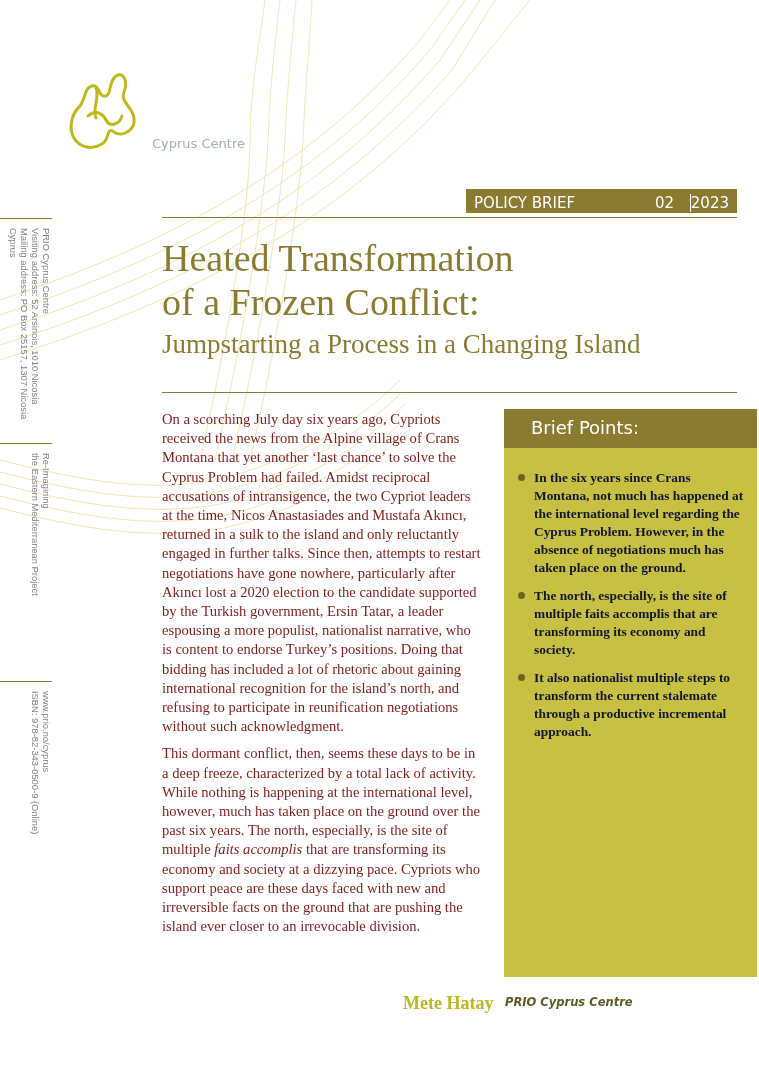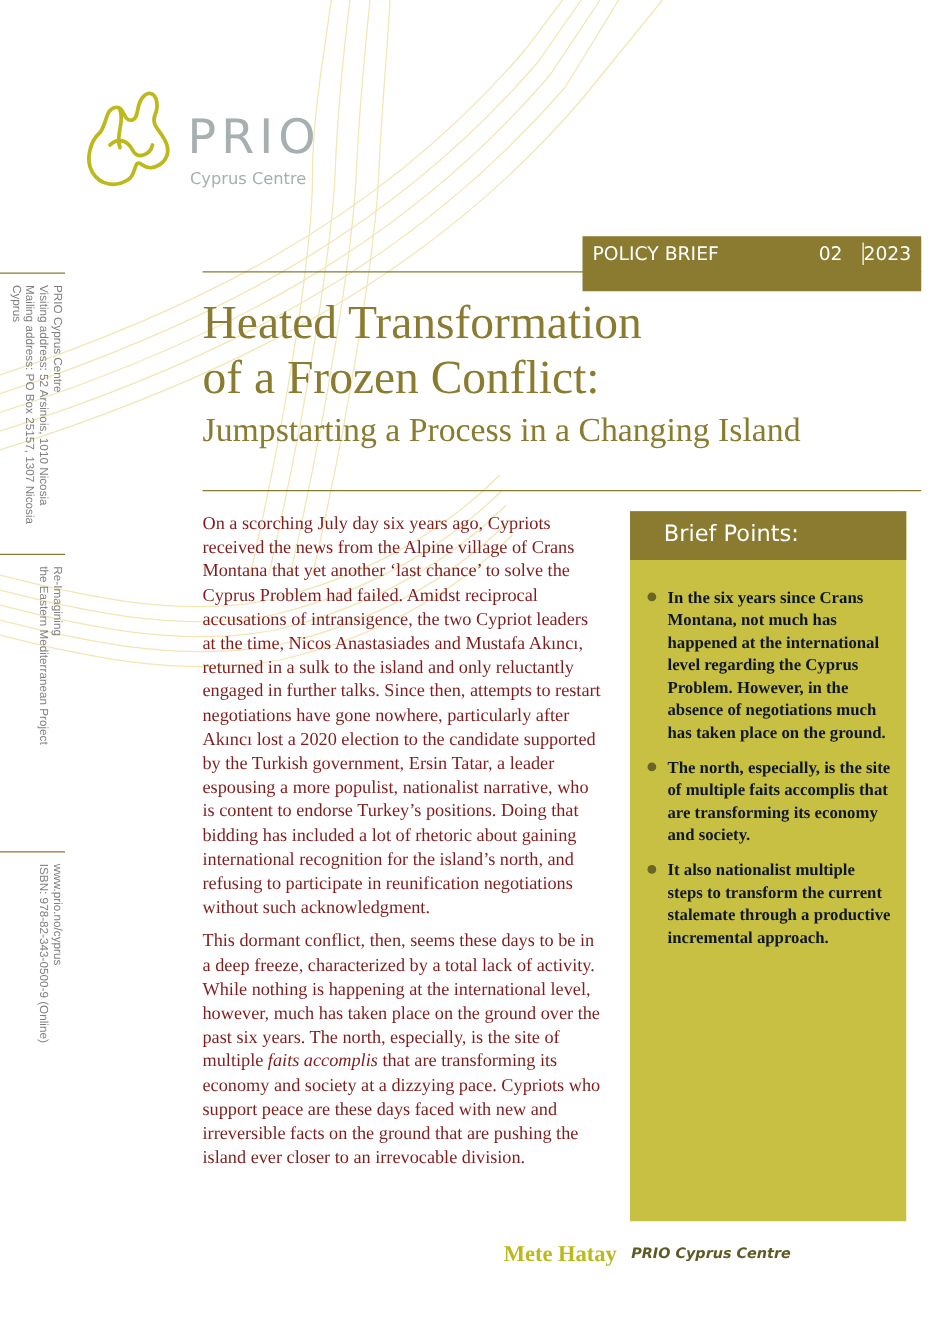--- a/index.html
+++ b/index.html
@@ -10,39 +10,39 @@
   .logo { position:absolute; left:66px; top:68px; width:200px; height:90px; }
   .logo-mark { position:absolute; left:0; top:0; width:75px; height:90px; }
   .logo-prio { position:absolute; left:84px; top:22px; font-family:"DejaVu Sans", sans-serif; font-size:38px; letter-spacing:4px; color:#a6b0b1; font-weight:normal; line-height:1; }
   .logo-sub { position:absolute; left:86px; top:68px; font-family:"DejaVu Sans", sans-serif; font-size:13px; color:#a6b0b1; white-space:nowrap; }
 
   
   .side-rule { position:absolute; left:0; width:52px; height:1px; background:#8a7b30; }
   .side-text { position:absolute; writing-mode:vertical-rl; font-family:"Liberation Sans", sans-serif; font-size:9.4px; color:#808080; line-height:11px; white-space:nowrap; }
 
   
-  .badge { position:absolute; left:466px; top:189px; width:271px; height:44px; background:#8a7b30; color:#ffffff; font-family:"DejaVu Sans", sans-serif; font-size:15px; }
+  .badge { position:absolute; left:466px; top:189px; width:271px; height:24px; background:#8a7b30; color:#ffffff; font-family:"DejaVu Sans", sans-serif; font-size:15px; }
   .badge-label { position:absolute; left:8px; top:5px; }
   .badge-issue { position:absolute; right:46px; top:5px; padding-right:16px; border-right:1px solid #ffffff; }
   .badge-year { position:absolute; right:8px; top:5px; }
   .rule-top { position:absolute; left:162px; top:217px; width:575px; height:1px; background:#8a7b30; }
 
   
   .title { position:absolute; left:162px; top:236px; color:#8a7b30; }
   .title-line { font-size:38px; line-height:44px; white-space:nowrap; }
   .subtitle { font-size:27px; line-height:40px; white-space:nowrap; }
   .rule-mid { position:absolute; left:162px; top:392px; width:575px; height:1px; background:#8a7b30; }
 
   
   .body-col { position:absolute; left:162px; top:410px; width:320px; color:#7f1d1d; font-size:14.6px; line-height:19.2px; }
   .body-col p { margin:0 0 8px 0; }
   .body-col em { font-style:italic; }
 
   
-  .brief { position:absolute; left:504px; top:409px; width:221px; height:568px; background:#c8c043; }
+  .brief { position:absolute; left:504px; top:409px; width:253px; height:568px; background:#c8c043; }
   .brief-head { height:39px; background:#8a7b30; color:#ffffff; font-family:"DejaVu Sans", sans-serif; font-size:18px; padding-left:27px; line-height:38px; }
   .brief-list { list-style:none; margin:0; padding:21px 10px 0 14px; }
   .brief-item { position:relative; padding-left:16px; color:#0f172a; font-weight:bold; font-size:13.4px; line-height:18px; margin-bottom:10px; }
   .brief-bullet { position:absolute; left:0; top:5px; width:7px; height:7px; border-radius:50%; background:#6b6427; }
 
   
   .author { position:absolute; left:403px; top:993px; font-family:Liberation Serif, serif; font-weight:bold; font-size:18px; color:#bdb81b; }
   .affil { position:absolute; left:505px; top:995px; font-family:"DejaVu Sans", sans-serif; font-style:italic; font-weight:bold; font-size:11.5px; color:#5f5a24; }
 </style>
 </head>
@@ -68,21 +68,20 @@
 </svg>
 
 <div class="logo">
   <svg class="logo-mark" viewBox="0 0 75 90">
     <g fill="none" stroke="#bdb81b" stroke-width="3" stroke-linecap="round" stroke-linejoin="round">
       <path d="M8 70 C 2 60, 6 45, 14 38 C 20 30, 18 20, 26 18 C 34 16, 32 30, 40 28 C 46 26, 42 14, 50 8 C 58 3, 62 14, 58 24 C 54 34, 66 38, 68 50 C 70 62, 56 70, 48 64 C 40 58, 44 72, 36 76 C 26 82, 14 80, 8 70 Z"></path>
       <path d="M22 48 C 28 42, 36 44, 40 52 C 44 60, 54 56, 56 48"></path>
       <path d="M30 20 C 34 30, 26 40, 30 50"></path>
     </g>
   </svg>
-  <div class="logo-prio">PRIO</div>
   <div class="logo-sub">Cyprus Centre</div>
 </div>
 
 <div class="side-rule" style="top:218px;"></div>
 <div class="side-text" style="left:8px; top:228px;">
   <div>PRIO Cyprus Centre</div>
   <div>Visiting address: 52 Arsinois, 1010 Nicosia</div>
   <div>Mailing address: PO Box 25157, 1307 Nicosia</div>
   <div>Cyprus</div>
 </div>

